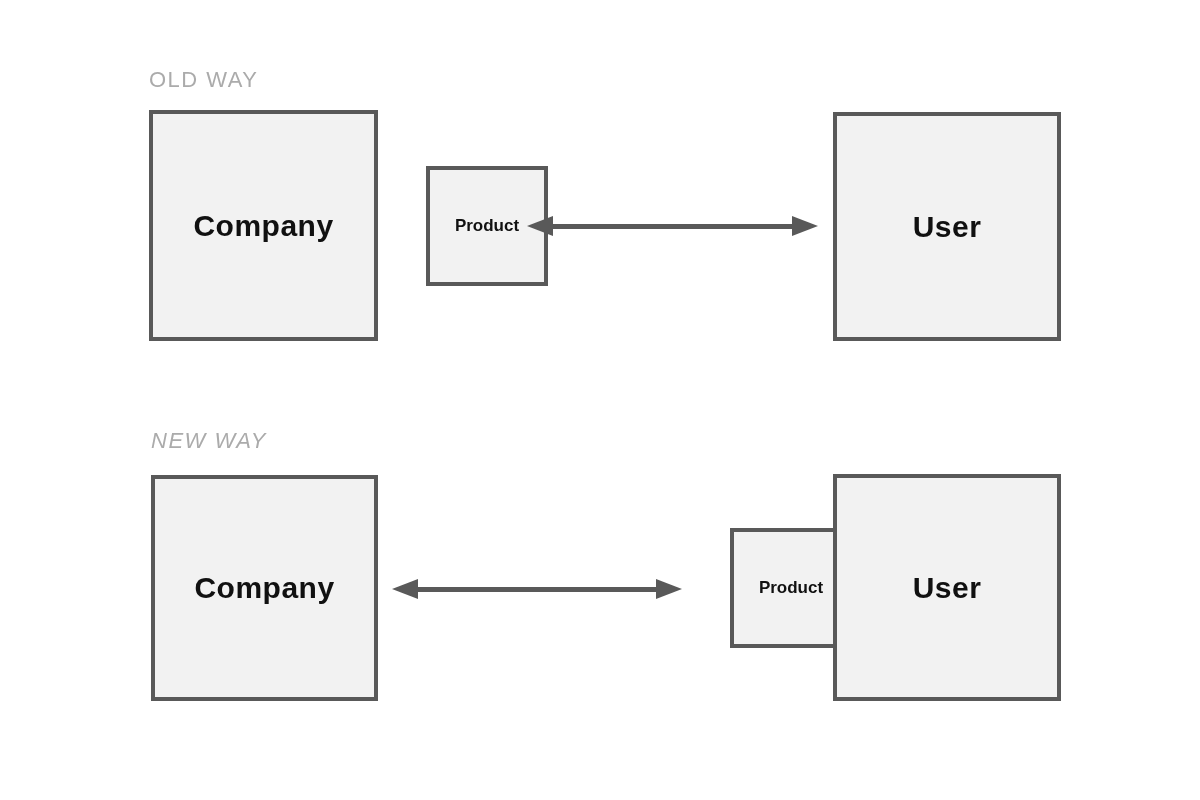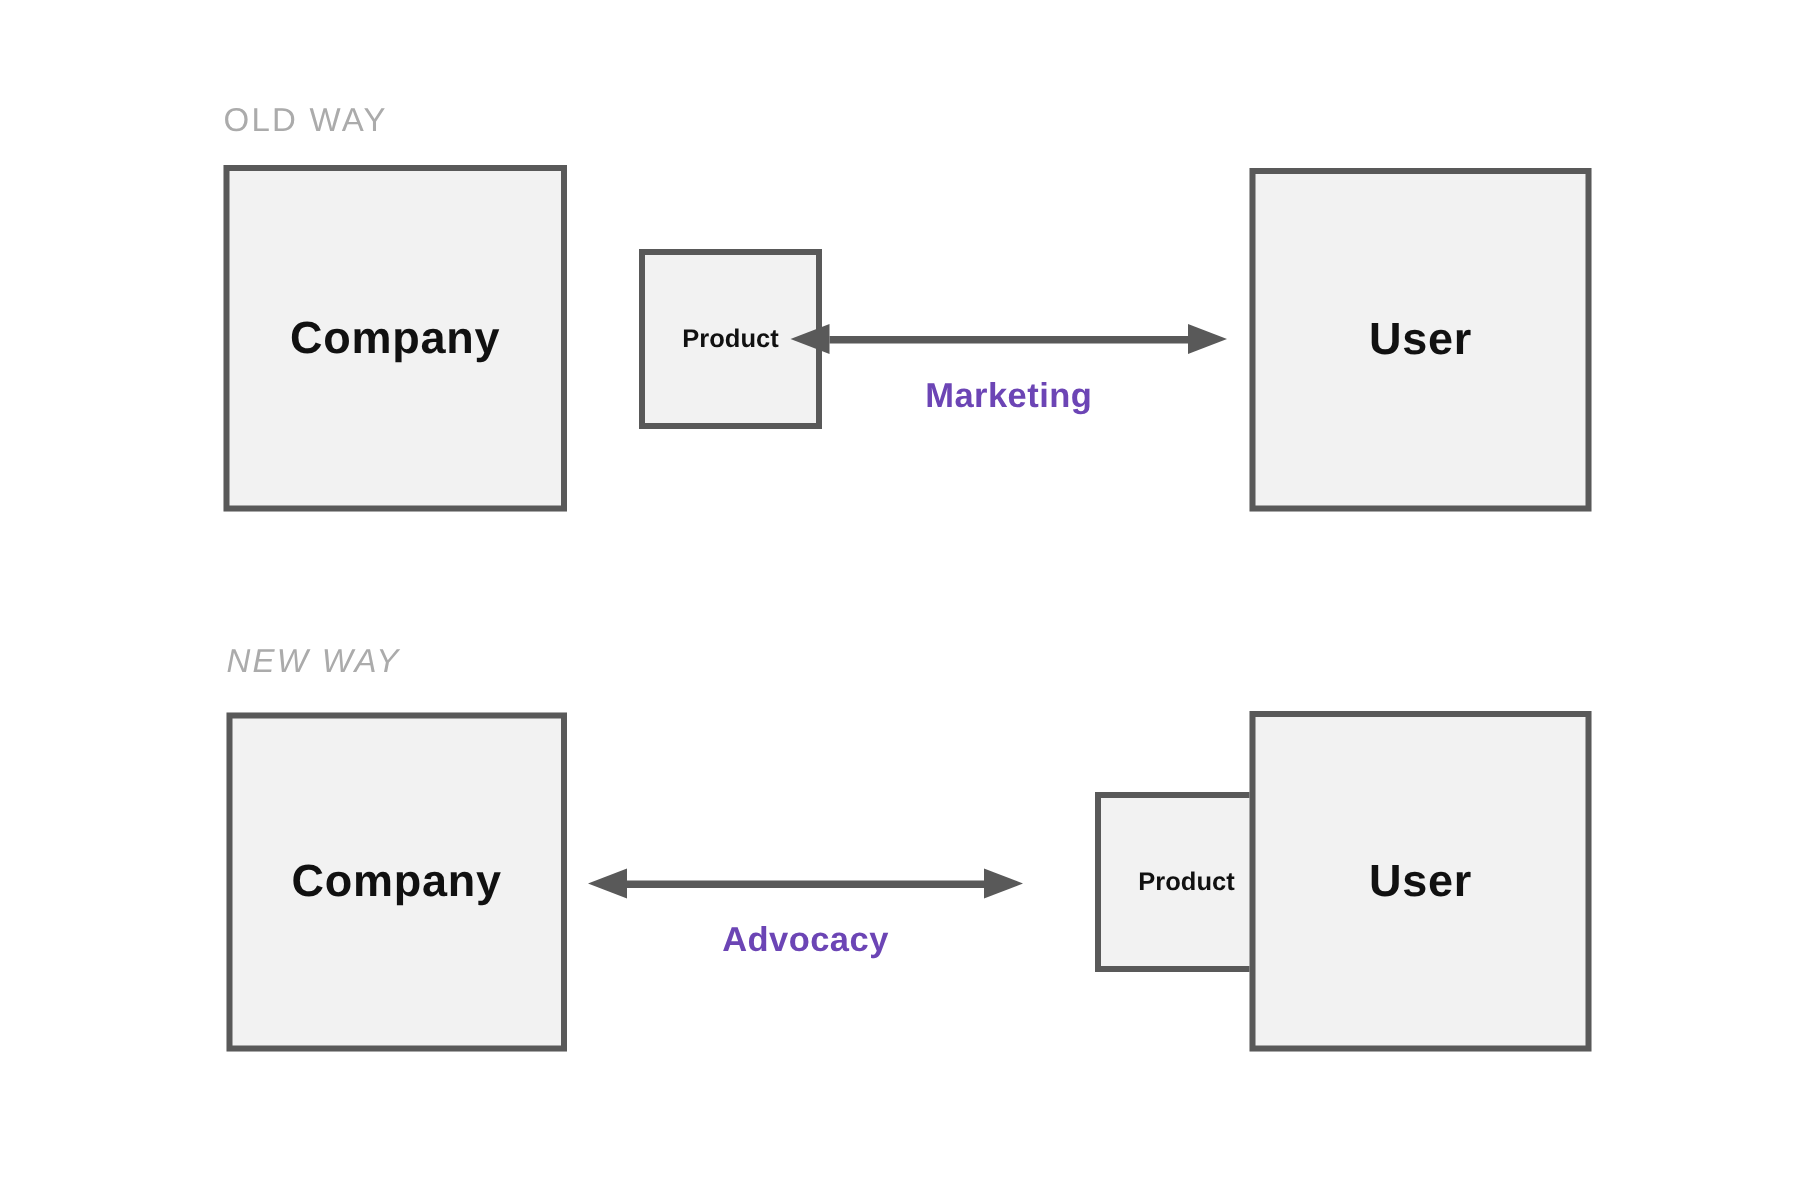--- a/index.html
+++ b/index.html
@@ -87,39 +87,37 @@
   <div class="box small old-product">
     <span>Product</span>
   </div>
 
   <div class="arrow old-arrow">
     <span class="head left"></span>
     <span class="shaft"></span>
     <span class="head right"></span>
   </div>
 
-  <div class="arrow-label old-arrow-label">Marketing</div>
 
   <div class="box big old-user">
     <span>User</span>
   </div>
 
   <div class="section-label new-label">NEW WAY</div>
 
   <div class="box big new-company">
     <span>Company</span>
   </div>
 
   <div class="arrow new-arrow">
     <span class="head left"></span>
     <span class="shaft"></span>
     <span class="head right"></span>
   </div>
 
-  <div class="arrow-label new-arrow-label">Advocacy</div>
 
   <div class="box small new-product">
     <span>Product</span>
   </div>
 
   <div class="box big new-user">
     <span>User</span>
   </div>
 
 </div>

